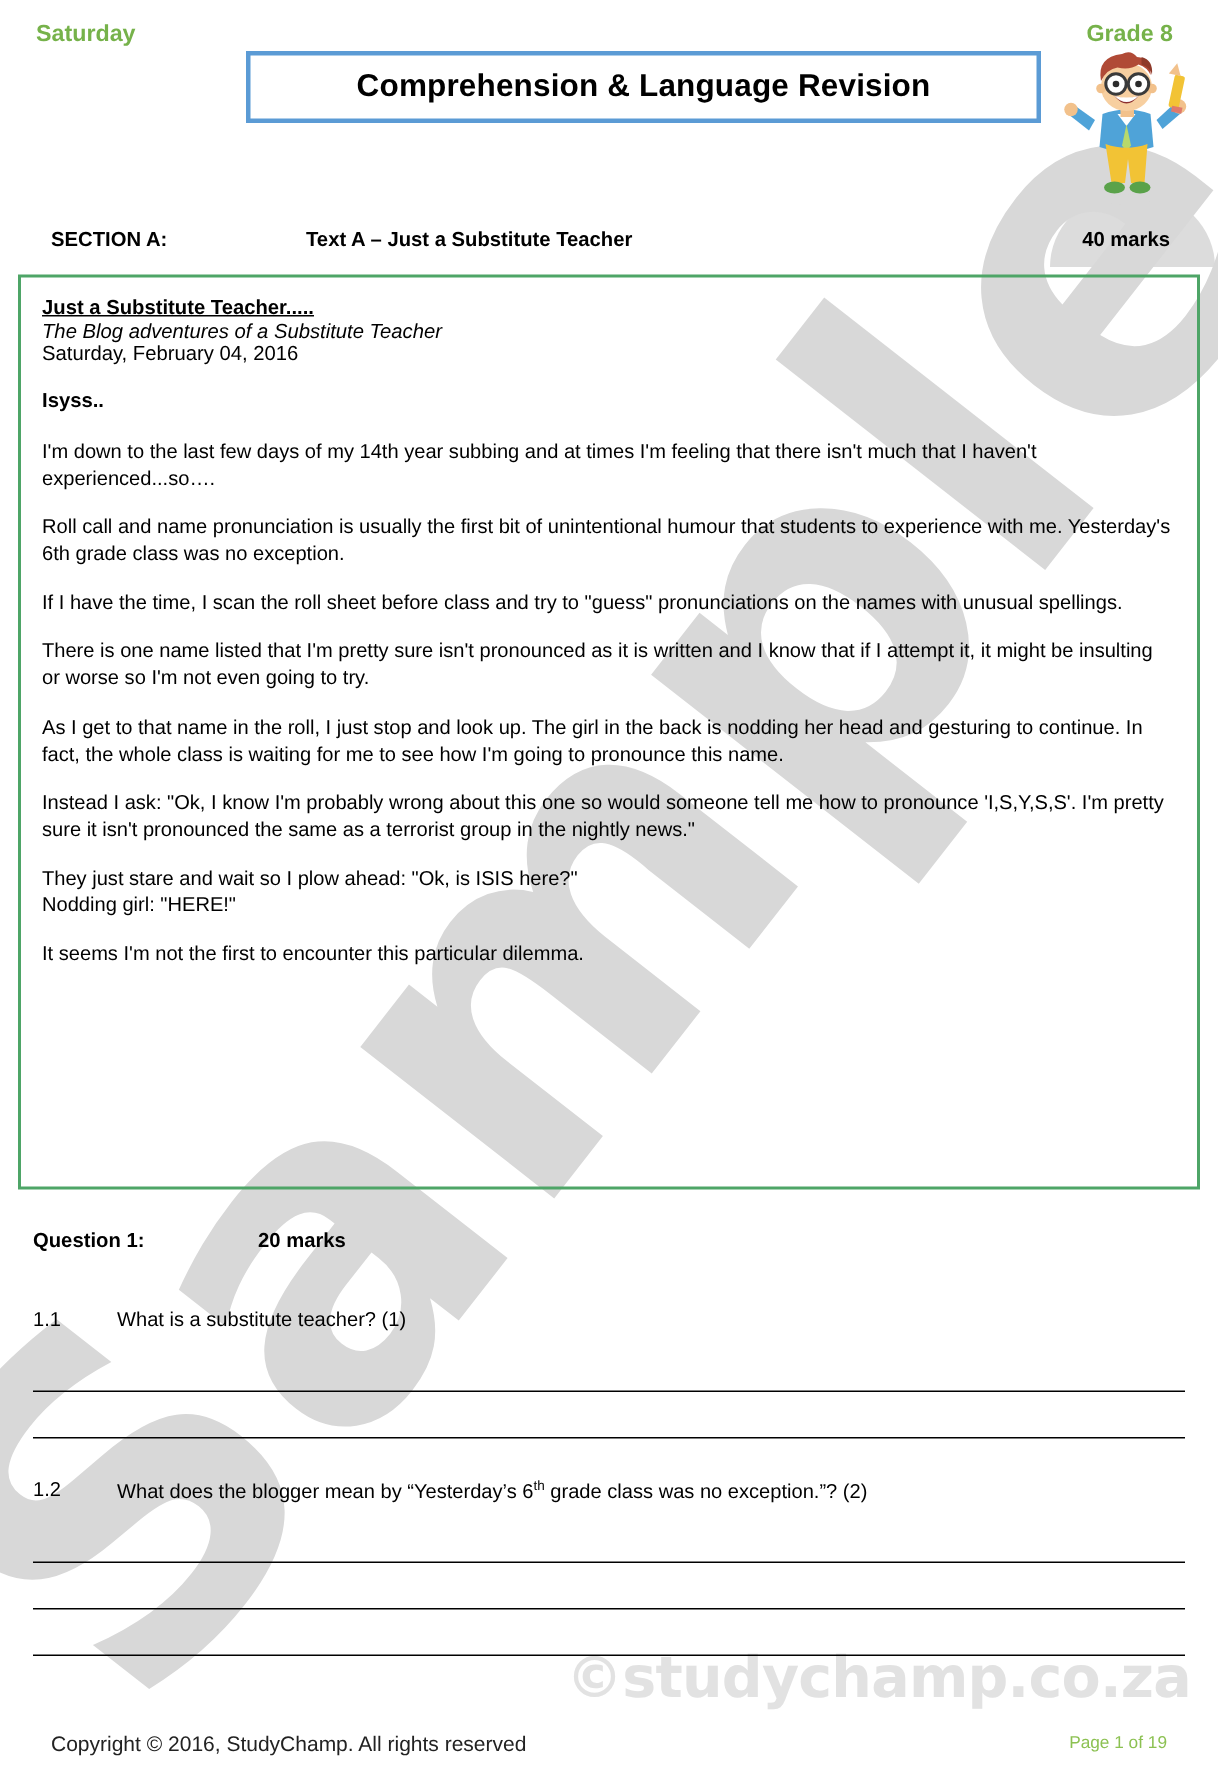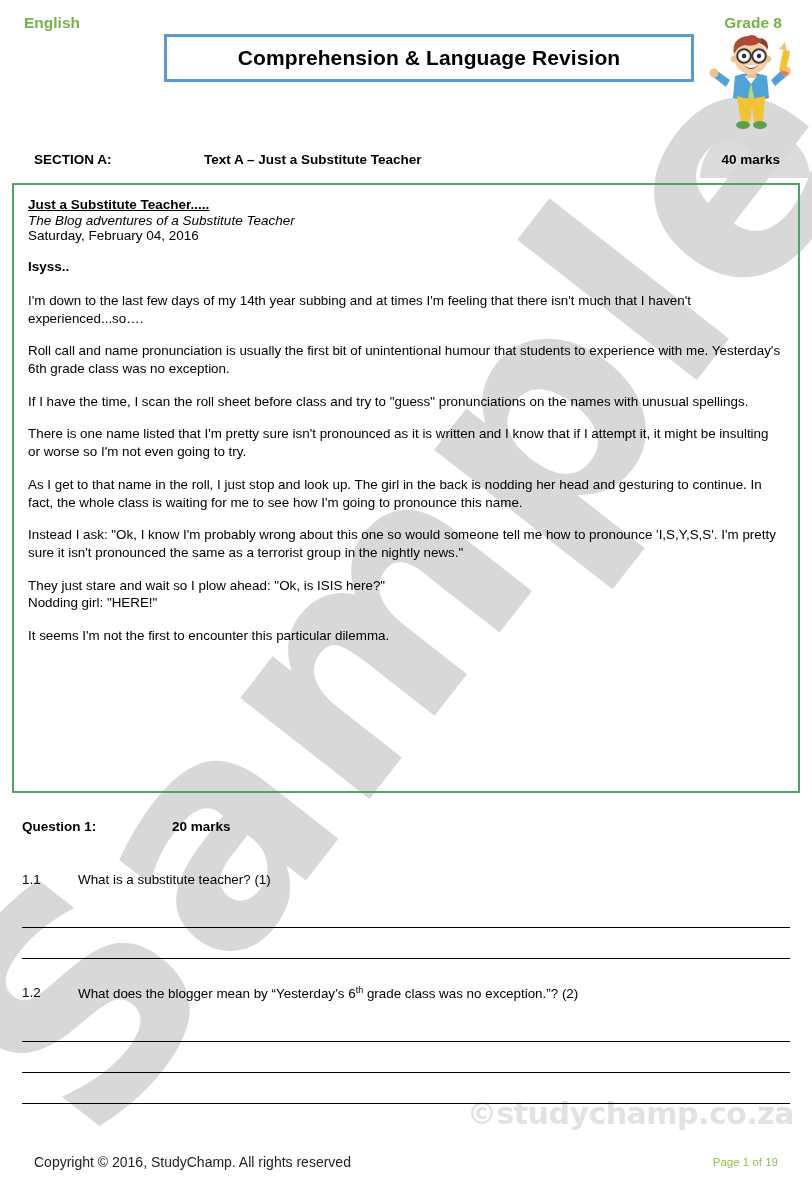--- a/index.html
+++ b/index.html
@@ -51,21 +51,21 @@
     line-height: 1;
     white-space: nowrap;
     user-select: none;
   }
   .wm-url {
     position: absolute;
     right: 18px;
     top: 1096px;
     font-family: "DejaVu Sans", sans-serif;
     font-weight: 700;
-    font-size: 30px;
+    font-size: 38px;
     color: #e2e2e2;
     letter-spacing: -0.5px;
     white-space: nowrap;
     user-select: none;
   }
   .wm-circle-top {
     position: absolute;
     left: 700px;
     top: 130px;
     width: 110px;
@@ -242,21 +242,21 @@
 
   <div class="watermark-layer">
     <div class="wm-circle-top"></div>
     <div class="wm-sample">Sample</div>
     <div class="wm-url">©studychamp.co.za</div>
   </div>
 
   <div class="header">
 
     <div class="hdr-top">
-      <div class="subject">English</div>
+      <div class="subject">Saturday</div>
       <div class="grade">Grade 8</div>
     </div>
 
     <div class="hdr-main">
       <div class="title-block">
         <div class="title-box">
           <span class="title-text">Comprehension &amp; Language Revision</span>
         </div>
       </div>
 

